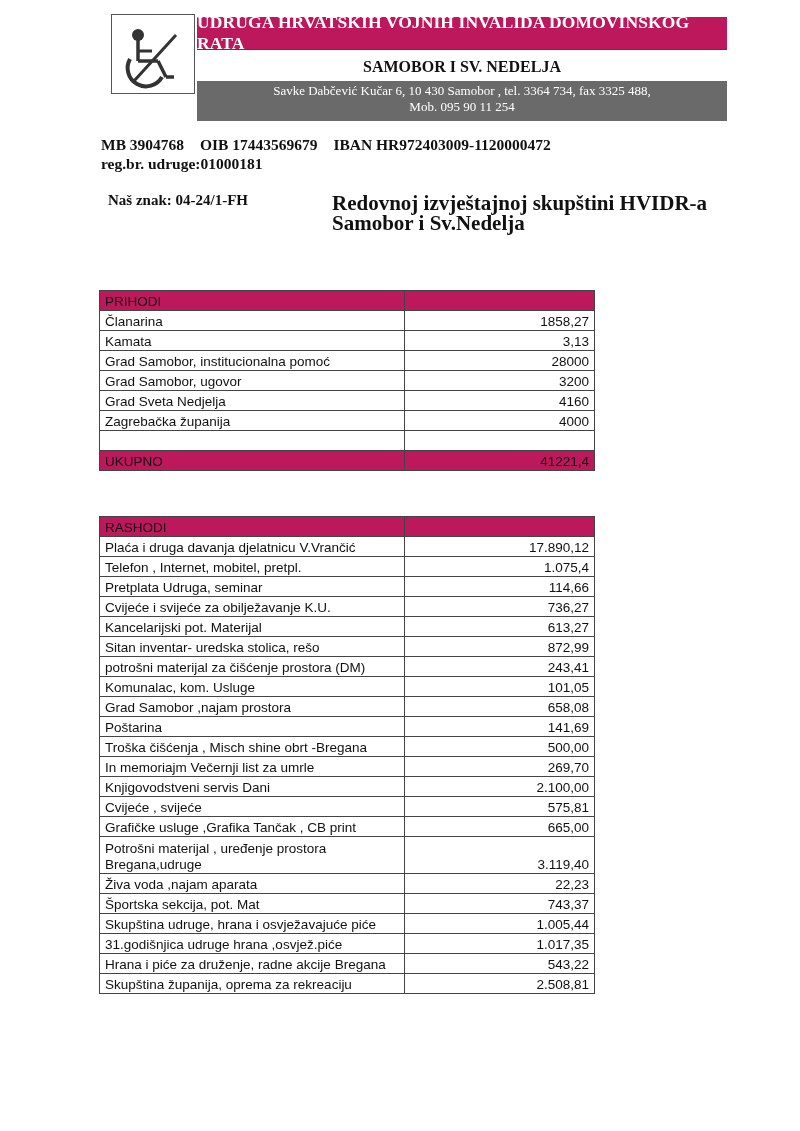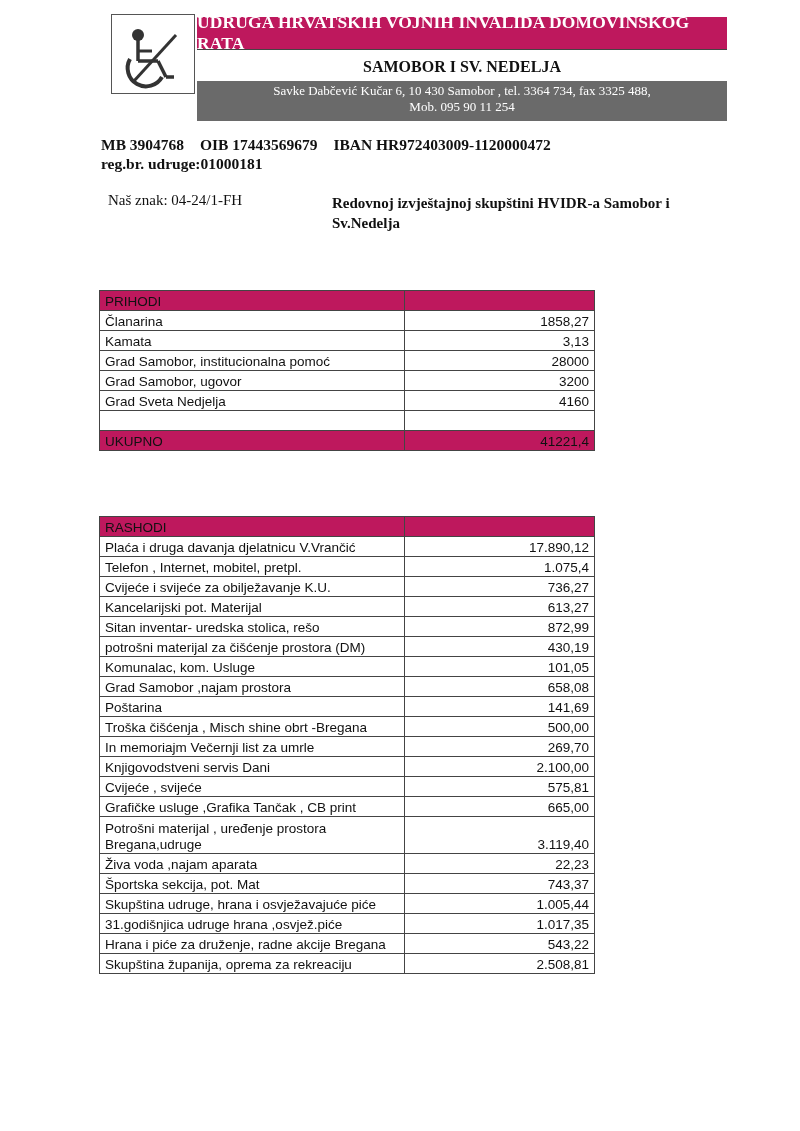--- a/index.html
+++ b/index.html
@@ -25,22 +25,22 @@
     }
     .band-bottom {
       position: absolute; left: 197px; top: 81px; width: 530px; height: 40px;
       background: #6a6a6a; color: #fff; text-align: center;
       font-size: 13px; line-height: 16px; padding-top: 2px; box-sizing: border-box;
     }
     .band-bottom div { white-space: nowrap; }
 
     .ids { position: absolute; left: 101px; top: 135px; font-size: 15.5px; font-weight: bold; line-height: 19px; }
     .ids span { margin-right: 12px; }
-    .ref { position: absolute; left: 108px; top: 192px; font-size: 15px; font-weight: normal; }
-    .recipient { position: absolute; left: 332px; top: 193px; width: 380px; font-size: 15px; font-weight: bold; line-height: 20px; }
+    .ref { position: absolute; left: 108px; top: 192px; font-size: 15px; font-weight: bold; }
+    .recipient { position: absolute; left: 332px; top: 193px; width: 380px; font-size: 21px; font-weight: bold; line-height: 20px; }
     .period { position: absolute; left: 107px; top: 251px; font-size: 14px; margin-top: 39px; }
 
     
     table.fin {
       position: absolute; left: 99px; border-collapse: collapse;
       font-family: "Liberation Sans", "DejaVu Sans", sans-serif; font-size: 13.5px;
     }
     table.fin td {
       border: 1px solid #444; padding: 0 5px; height: 19px; vertical-align: bottom;
       line-height: 16px;
@@ -110,20 +110,24 @@
         <td class="val">28000</td>
       </tr>
       <tr>
         <td class="label">Grad Samobor, ugovor</td>
         <td class="val">3200</td>
       </tr>
       <tr>
         <td class="label">Grad Sveta Nedjelja</td>
         <td class="val">4160</td>
       </tr>
+      <tr>
+        <td class="label">Zagrebačka županija</td>
+        <td class="val">4000</td>
+      </tr>
       <tr class="blank">
         <td class="label"></td>
         <td class="val"></td>
       </tr>
       <tr class="total">
         <td class="label">UKUPNO</td>
         <td class="val">41221,4</td>
       </tr>
     </tbody>
 </table>
@@ -136,34 +140,38 @@
     </tr>
   <tr>
         <td class="label">Plaća i druga davanja djelatnicu V.Vrančić</td>
         <td class="val">17.890,12</td>
       </tr>
       <tr>
         <td class="label">Telefon , Internet, mobitel, pretpl.</td>
         <td class="val">1.075,4</td>
       </tr>
       <tr>
+        <td class="label">Pretplata Udruga, seminar</td>
+        <td class="val">114,66</td>
+      </tr>
+      <tr>
         <td class="label">Cvijeće i svijeće za obilježavanje K.U.</td>
         <td class="val">736,27</td>
       </tr>
       <tr>
         <td class="label">Kancelarijski pot. Materijal</td>
         <td class="val">613,27</td>
       </tr>
       <tr>
         <td class="label">Sitan inventar- uredska stolica, rešo</td>
         <td class="val">872,99</td>
       </tr>
       <tr>
         <td class="label">potrošni materijal za čišćenje prostora (DM)</td>
-        <td class="val">430,19</td>
+        <td class="val">243,41</td>
       </tr>
       <tr>
         <td class="label">Komunalac, kom. Usluge</td>
         <td class="val">101,05</td>
       </tr>
       <tr>
         <td class="label">Grad Samobor ,najam prostora</td>
         <td class="val">658,08</td>
       </tr>
       <tr>

